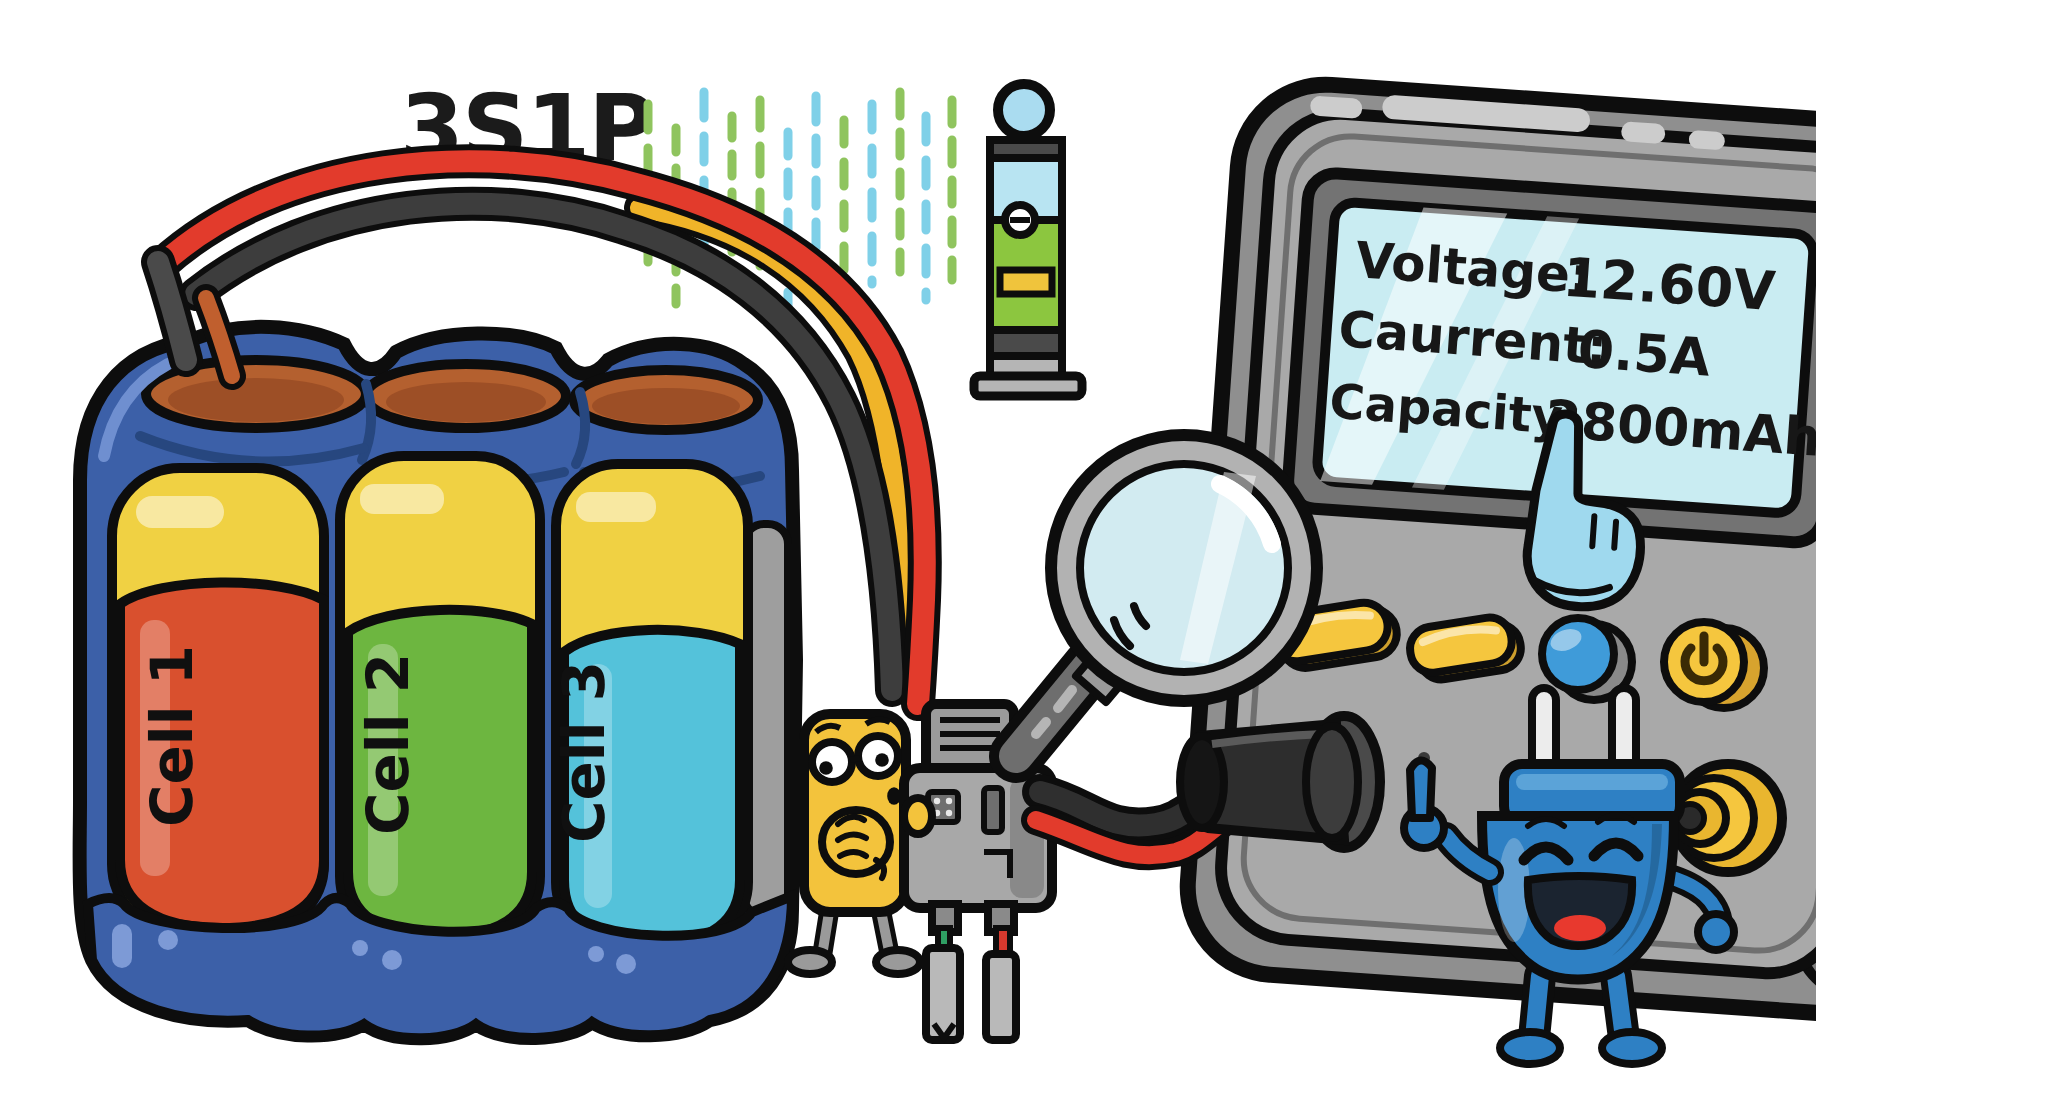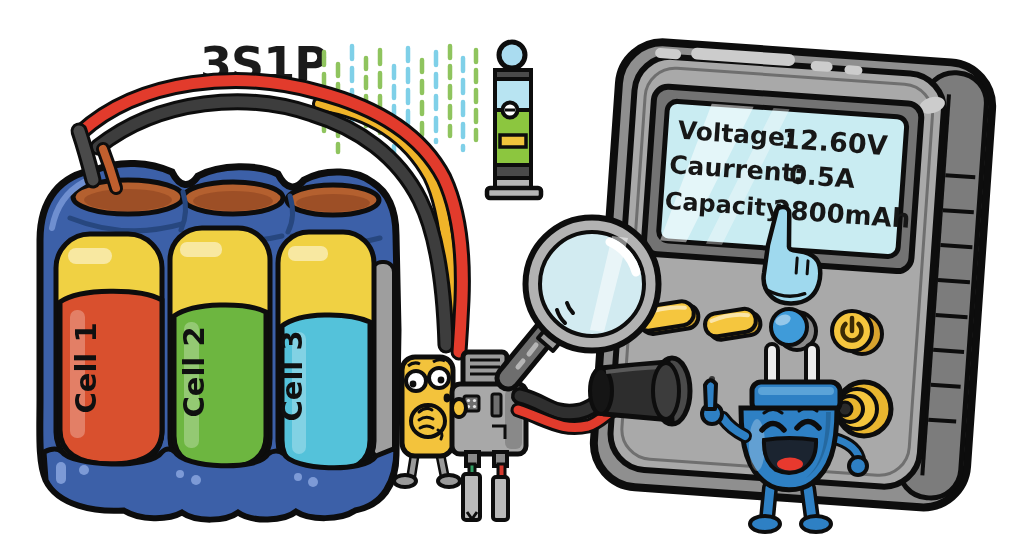--- a/index.html
+++ b/index.html
@@ -1,16 +1,16 @@
 <!DOCTYPE html>
 <html><head>
 <meta charset="utf-8">
 <style>
   html,body{margin:0;padding:0;background:#ffffff;}
-  .stage{width:1024px;height:559px;position:relative;background:#fff;overflow:hidden;
+  .stage{width:908px;height:559px;position:relative;background:#fff;overflow:hidden;
          font-family:"DejaVu Sans","Liberation Sans",sans-serif;}
   svg{display:block;}
   text{font-family:"DejaVu Sans","Liberation Sans",sans-serif;}
   .title-text{font-weight:bold;fill:#1b1b1b;}
   .cell-text{font-weight:600;fill:#101010;}
   .screen-text{font-weight:600;fill:#171717;}
 </style>
 </head>
 <body>
 

